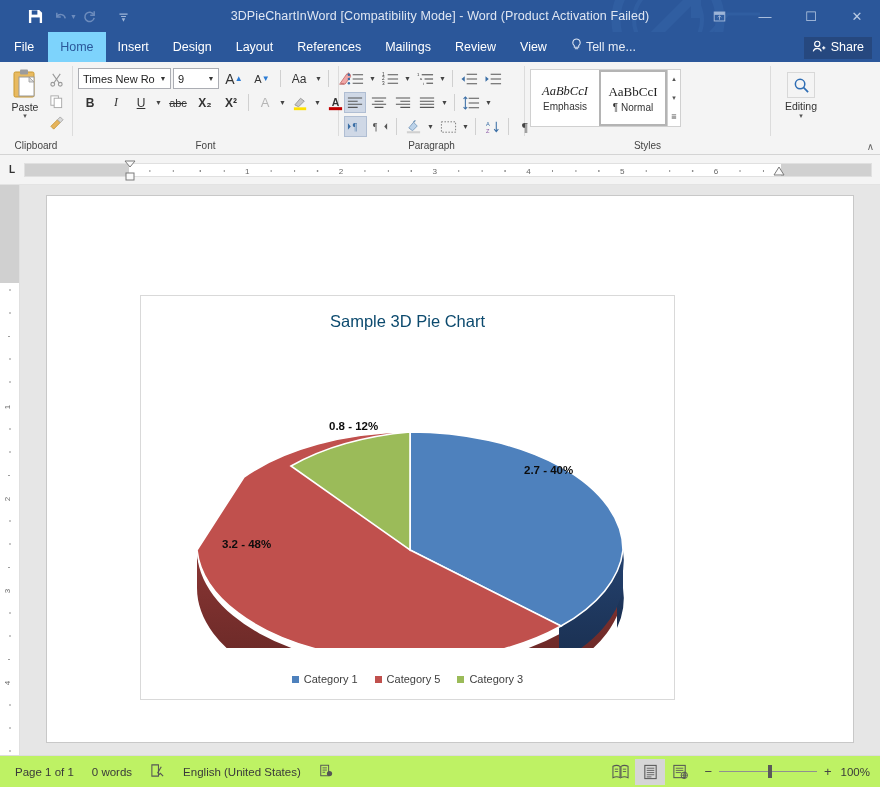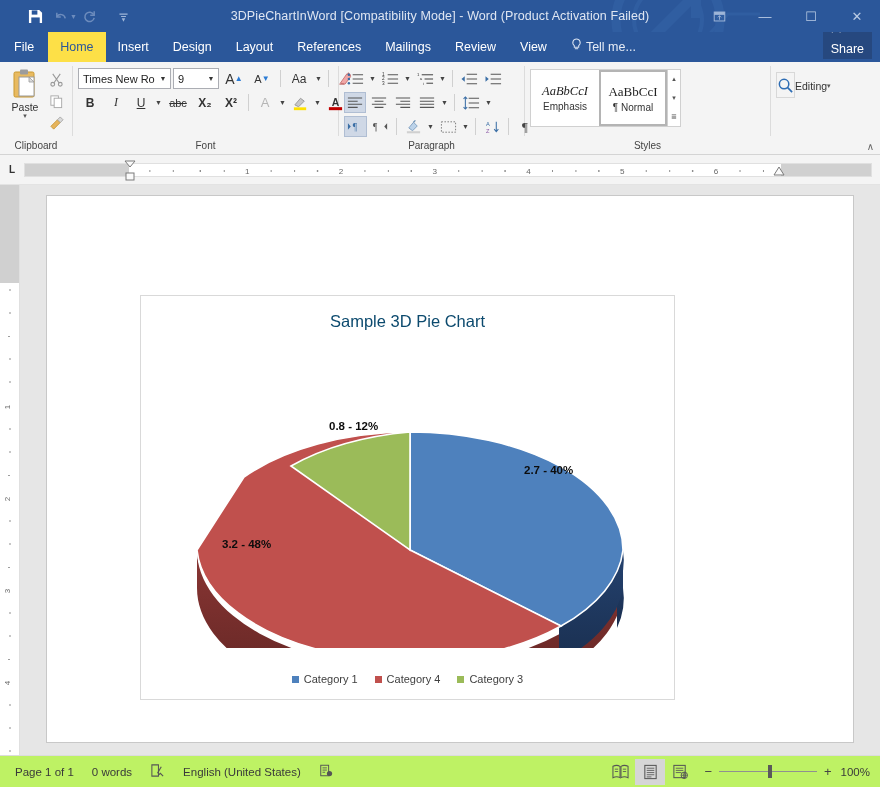--- a/index.html
+++ b/index.html
@@ -47,28 +47,28 @@
   .tabstrip {
     height: 30px; background: #2b579a;
     display: flex; align-items: flex-end; position: relative;
     overflow: hidden;
   }
   .tab {
     padding: 0 12px; height: 30px; line-height: 30px;
     color: #ffffff; font-size: 12.5px; white-space: nowrap;
   }
   .tab.file { padding: 0 14px; }
-  .tab.active { background: #fde047; color: #2b579a; }
+  .tab.active { background: #7dd3fc; color: #2b579a; }
   .tab.tellme { display: flex; align-items: center; gap: 4px; color: #e6ecf6; }
   .bulb { font-size: 12px; }
   .share {
     position: absolute; right: 8px; bottom: 3px;
     display: flex; align-items: flex-start; gap: 5px;
     color: #fff; font-size: 12.5px;
-    padding: 3px 8px; background: #26487f; flex-direction: column;
+    padding: 3px 8px; background: #26487f;
   }
 
   
   .ribbon {
     height: 93px; background: #f4f4f4;
     border-bottom: 1px solid #d4d4d4;
     display: flex; position: relative;
   }
   .rgroup { position: relative; height: 93px; display: flex; flex-direction: column; }
   .rgroup-body { flex: 1; display: flex; align-items: flex-start; padding: 4px 5px 0 5px;}
@@ -123,21 +123,21 @@
   .gal-prev { font-size: 14px; color: #1f3864; font-family: "Liberation Serif", serif; }
   .gal-prev.emph { font-style: italic; color: #222; font-size: 12.5px; }
   .gal-prev.h1 { color: #2e74b5; font-size: 16px; }
   .gal-prev.norm { color: #222; font-size: 13px; }
   .gal-name { font-size: 10px; color: #333; }
   .gal-scroll { width: 13px; display: flex; flex-direction: column; justify-content: space-between;
      border: 1px solid #d0d0d0; border-left: none; background: #fff; height: 58px; }
   .gs { flex: 1; display: flex; align-items: center; justify-content: center; font-size: 7px; color: #555; }
 
   
-  .edit-btn { width: 50px; display: flex; flex-direction: row; align-items: center; padding-top: 3px;}
+  .edit-btn { width: 50px; display: flex; flex-direction: column; align-items: center; padding-top: 3px;}
   .edit-ico { width: 28px; height: 26px; border: 1px solid #d8d8d8; display: flex; align-items: center; justify-content: center;}
   .collapse-rib { position: absolute; right: 6px; bottom: 2px; font-size: 10px; color: #666; }
 
   
   .hruler-wrap { height: 30px; background: #f4f4f4; display: flex; align-items: center; border-bottom: 1px solid #e3e3e3;}
   .tabsel { width: 24px; height: 30px; display: flex; align-items: center; justify-content: center;
             font-size: 10px; color: #333; font-weight: bold;}
   .hruler { position: relative; flex: 1; height: 14px; background: #fff; margin-right: 8px; border:1px solid #e0e0e0;}
   .hr-marg { position: absolute; top: 0; bottom: 0; background: #d0d0d0; }
 
@@ -658,21 +658,21 @@
             <div class="dlabel" style="left:188px;top:82px">0.8 - 12%</div>
           </div>
 
           <div class="legend">
             <div class="lg-item">
               <span class="lg-swatch" style="background:#4e81bd"></span>
               <span>Category 1</span>
             </div>
             <div class="lg-item">
               <span class="lg-swatch" style="background:#c0504d"></span>
-              <span>Category 4</span>
+              <span>Category 5</span>
             </div>
             <div class="lg-item">
               <span class="lg-swatch" style="background:#9bbb59"></span>
               <span>Category 3</span>
             </div>
           </div>
         </div>
 
       </div>
     </div>

